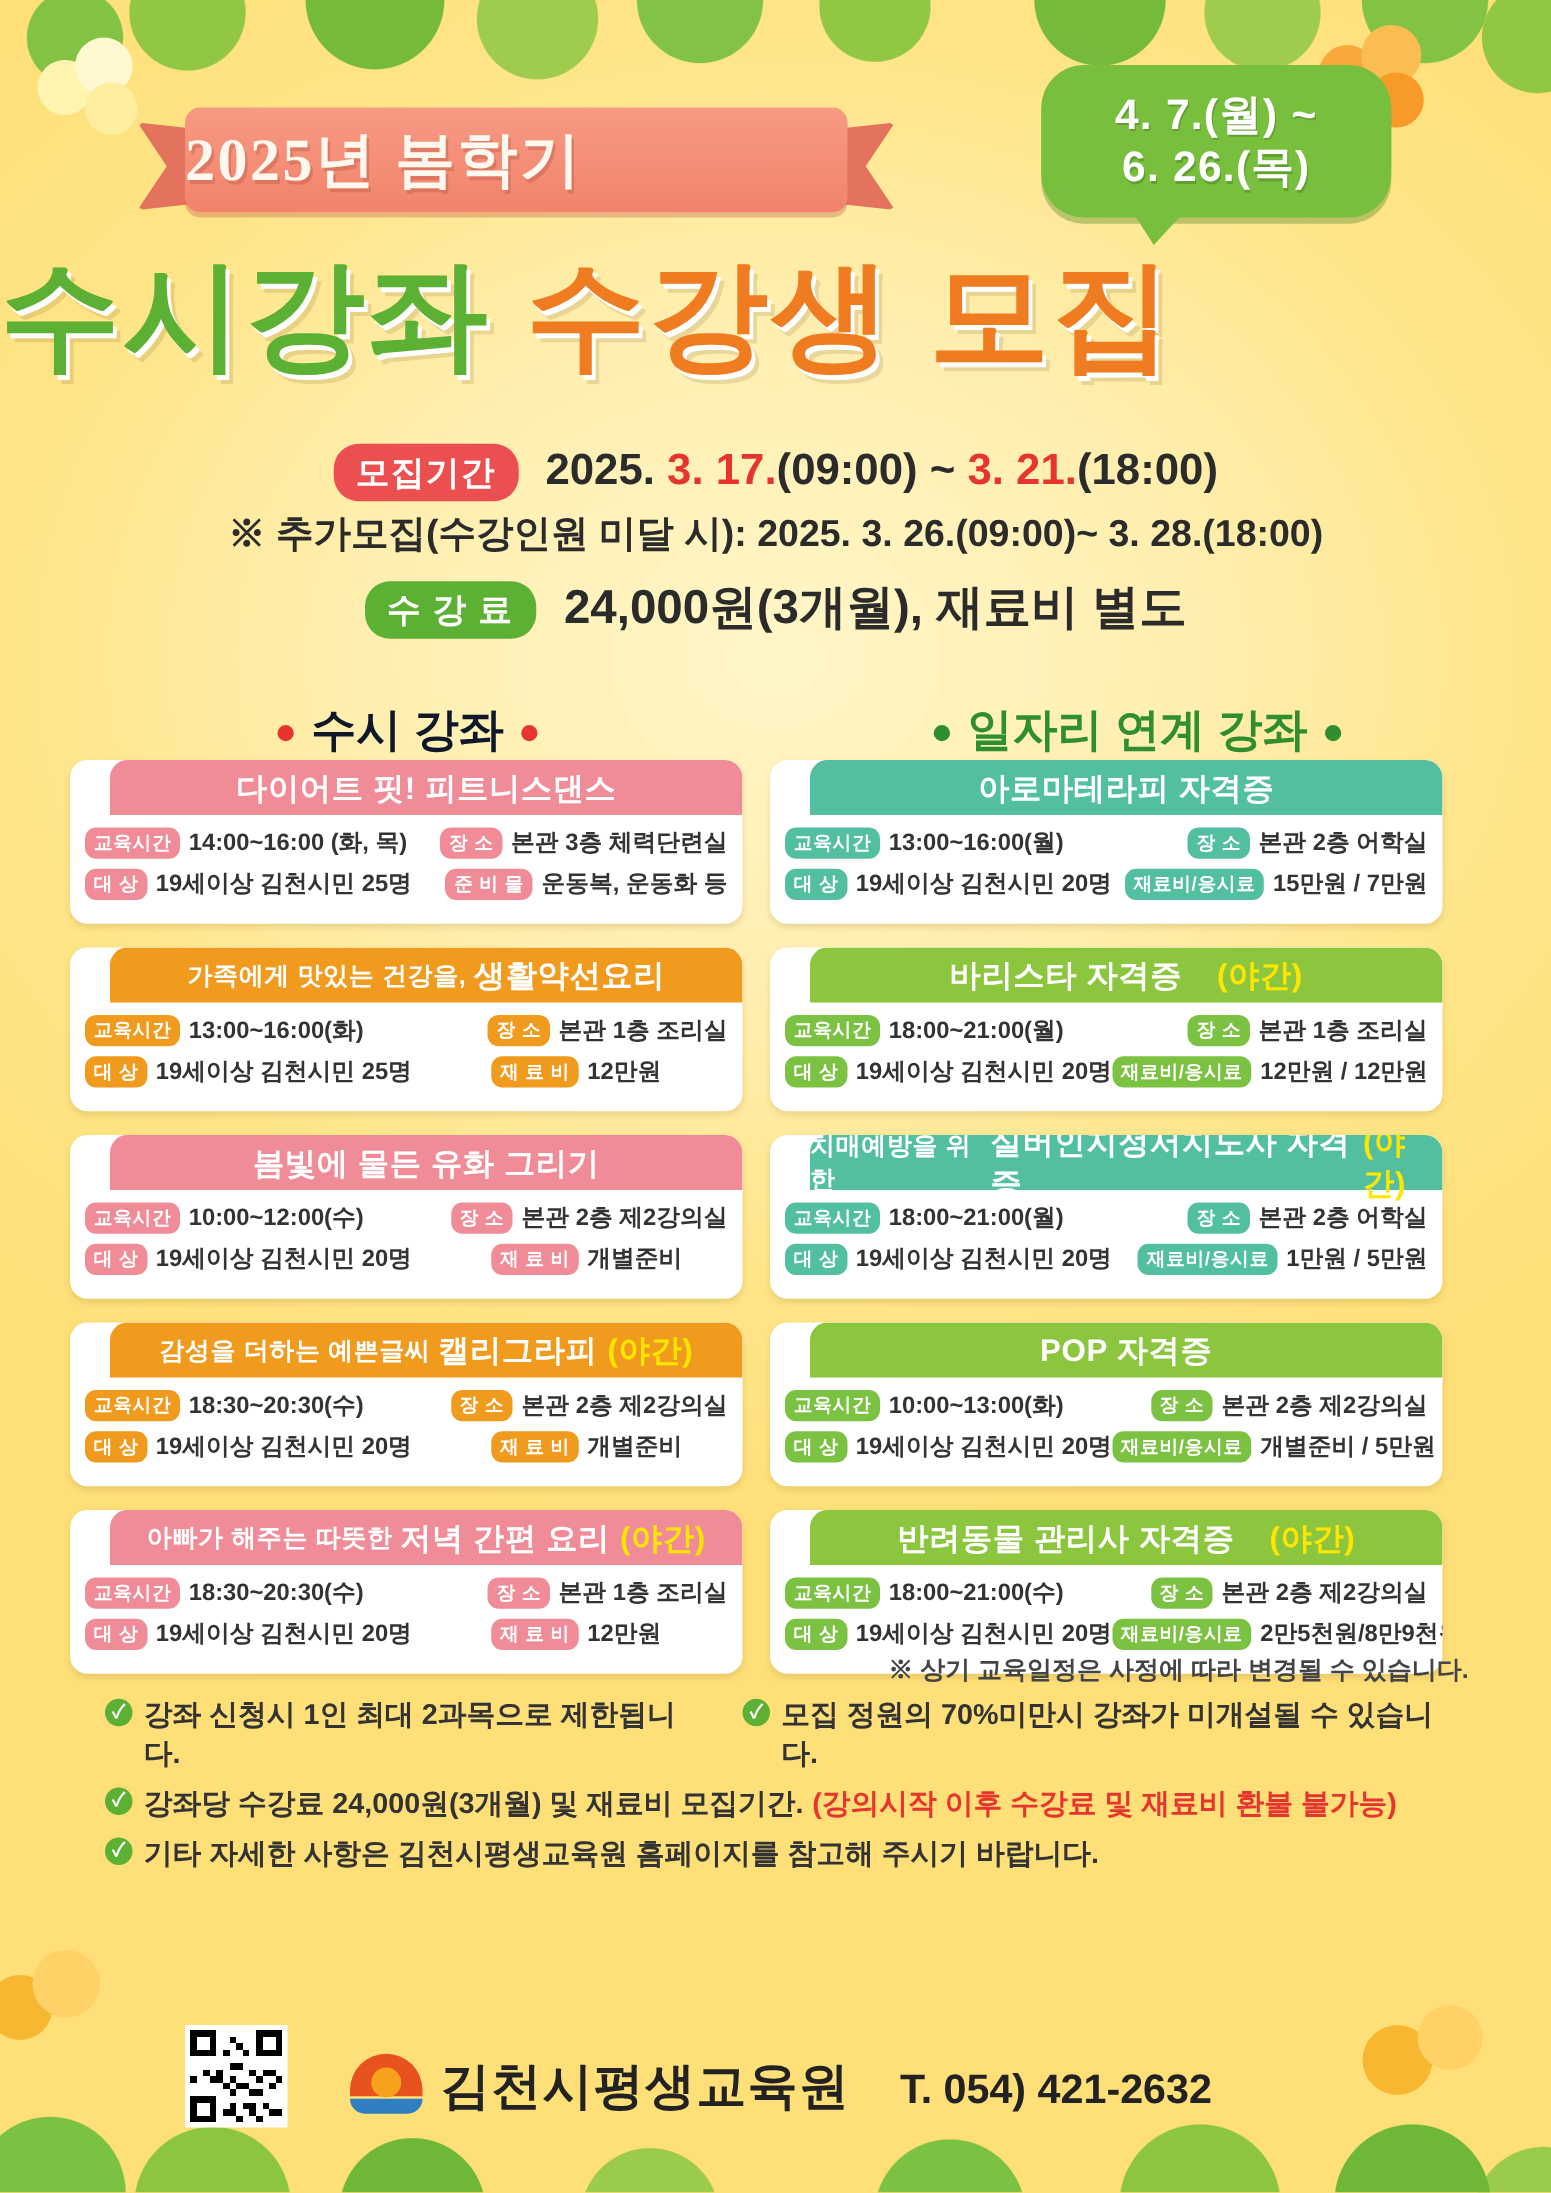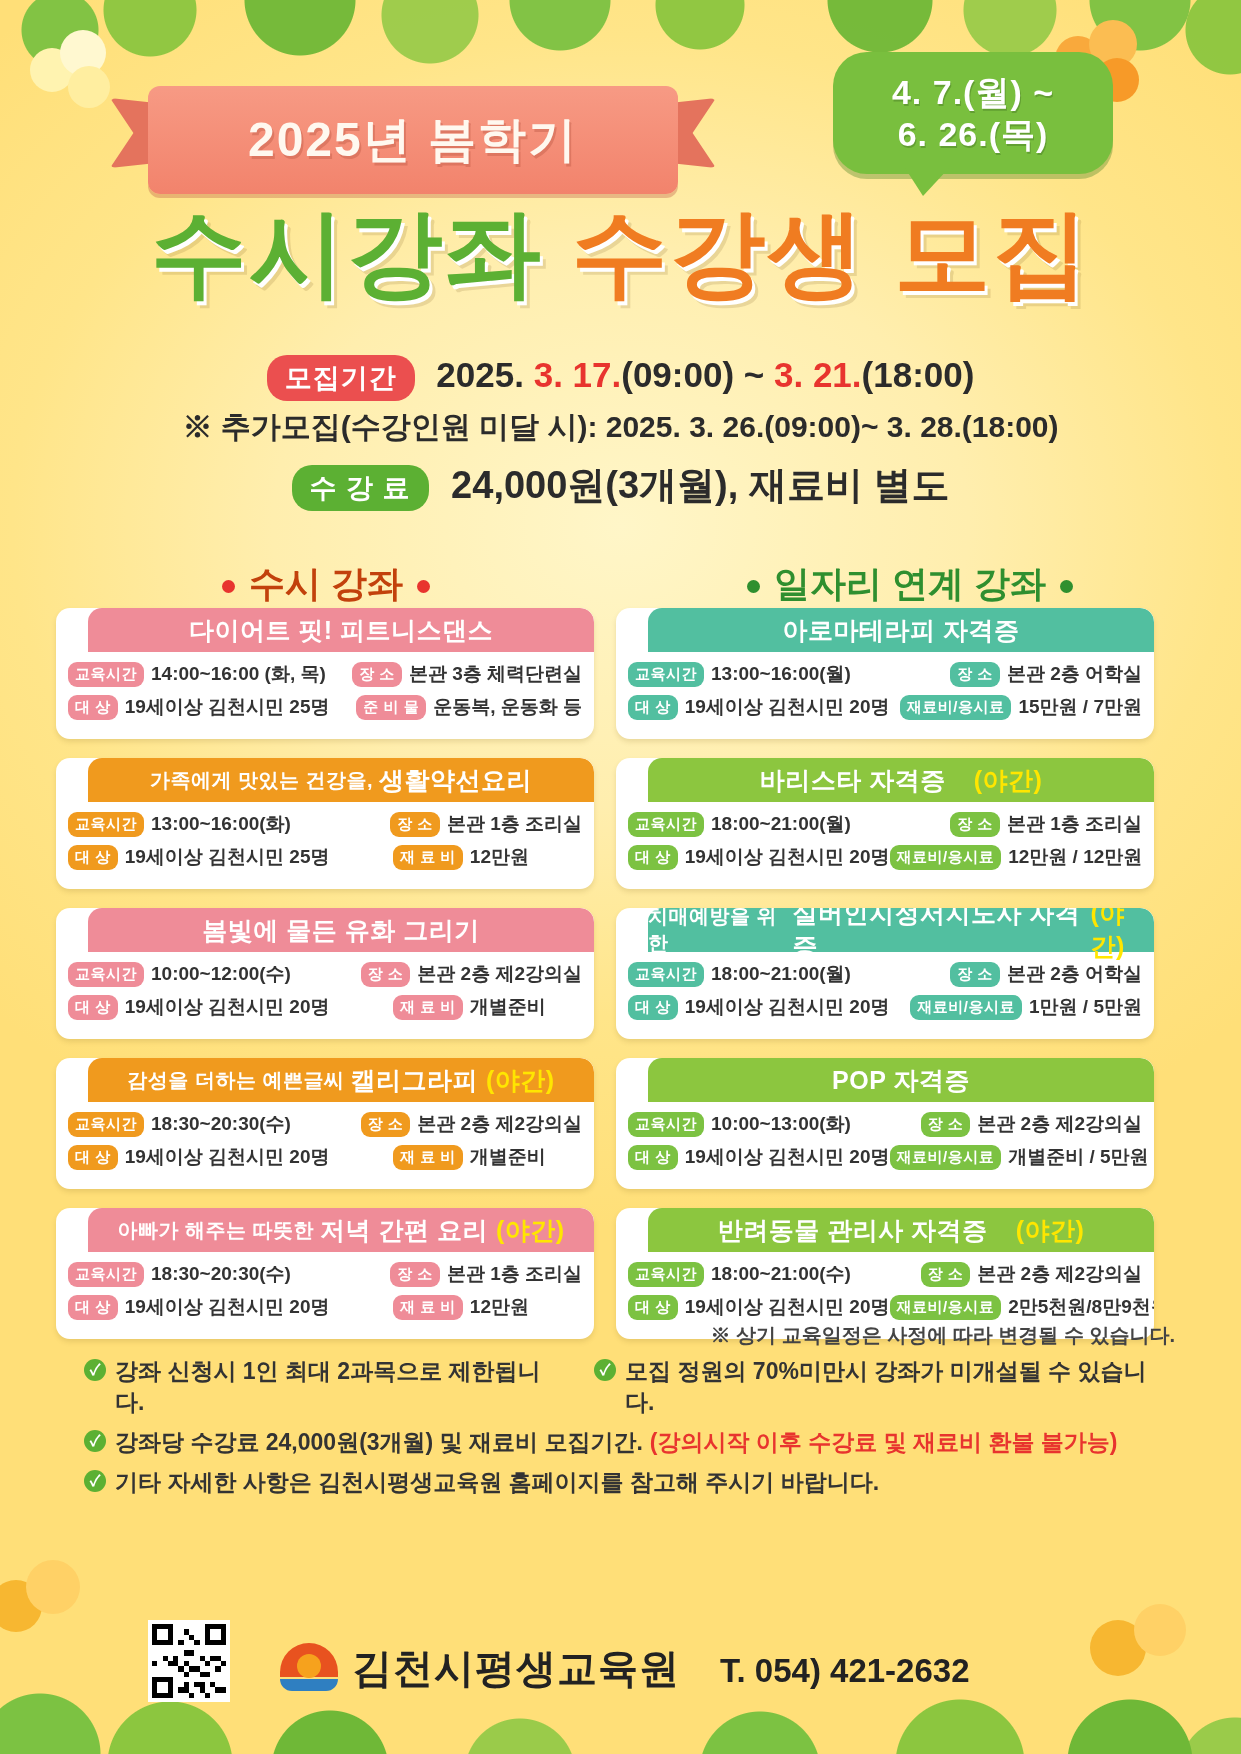--- a/index.html
+++ b/index.html
@@ -45,25 +45,25 @@
       radial-gradient(circle at 1235px 170px, #9acb4a 0 56px, transparent 57px);
   }
   .flower { position: absolute; pointer-events:none; }
   .fl-petal {
     position:absolute; border-radius:50%;
   }
 
   
   .ribbon-wrap { position:absolute; top:72px; left:108px; width:610px; height:120px; }
   .ribbon-body {
-    position:absolute; left:40px; top:14px; width:530px; height:108px;
+    position:absolute; left:40px; top:14px; width:530px; height:84px;
     background: linear-gradient(180deg,#f79a84,#f2836c);
     border-radius: 12px;
     box-shadow: 0 4px 0 rgba(190,90,70,.35);
-    display:flex; align-items:center; justify-content:center;
+    display:flex; align-items:center; font-family:Liberation Serif, serif;
   }
   .ribbon-tail {
     position:absolute; width:90px; height:70px; top:26px;
     background: #e4735d; border-radius:6px;
   }
   .ribbon-tail.left  { left:2px;  clip-path: polygon(0 0, 100% 14%, 100% 86%, 0 100%, 26% 50%); }
   .ribbon-tail.right { right:2px; clip-path: polygon(0 14%, 100% 0, 74% 50%, 100% 100%, 0 86%); }
   .ribbon-text {
     font-size: 48px; font-weight: 700; color: #fff8ef; letter-spacing: 2px;
     text-shadow: 2px 3px 0 rgba(180,80,60,.35);
@@ -77,21 +77,21 @@
   }
   .bubble:after{
     content:""; position:absolute; bottom:-22px; left:72px;
     border-left: 18px solid transparent; border-right: 26px solid transparent;
     border-top: 28px solid #79bf3e;
   }
   .bubble span { color:#ffffff; font-size:34px; font-weight:700; line-height:1.25; letter-spacing:1px;
     text-shadow: 1px 2px 0 rgba(70,120,35,.45); }
 
   .bigtitle {
-    position:absolute; top:200px; left:0; width:1241px; text-align:center;
+    position:absolute; top:200px; left:0; width:1241px; text-align:left;
     font-size: 96px; font-weight:700; letter-spacing: 2px; line-height:1.1;
   }
   .bigtitle .g { color:#5cb033; text-shadow: 3px 4px 0 #ffffff, 6px 7px 0 rgba(120,90,30,.16); }
   .bigtitle .o { color:#f07c21; text-shadow: 3px 4px 0 #ffffff, 6px 7px 0 rgba(120,90,30,.16); }
 
   
   .infoblock { position:absolute; top:355px; left:0; width:1241px; text-align:center; }
   .line { margin-bottom: 6px; font-size: 35px; font-weight:700; color:#2b2b2b; }
   .pill {
     display:inline-block; background:#eb4f4f; color:#fff; font-size:27px; font-weight:700;
@@ -99,21 +99,21 @@
     letter-spacing:1px;
   }
   .pill.green { background:#5cb033; }
   .red { color:#e8342e; }
   .line.small { font-size:30px; font-weight:700; }
   .line.fee { font-size:38px; }
 
   
   .colhead { position:absolute; top:560px; width:540px; text-align:center;
     font-size:36px; font-weight:700; }
-  .colhead.left  { left:56px;  color:#c2410c; }
+  .colhead.left  { left:56px;  color:#0f172a; }
   .colhead.right { left:640px; color:#2f8f2f; }
   .dot { display:inline-block; width:13px; height:13px; border-radius:50%; vertical-align:middle; margin:0 14px; }
   .colhead.left .dot { background:#e8342e; }
   .colhead.right .dot { background:#2f8f2f; }
 
   .cards { position:absolute; top:608px; left:0; width:1241px; display:flex; gap:22px; padding:0 56px; }
   .col { width:538px; display:flex; flex-direction:column; gap:19px; }
 
   .card {
     background:#ffffff; border-radius:14px; padding-bottom:10px;

